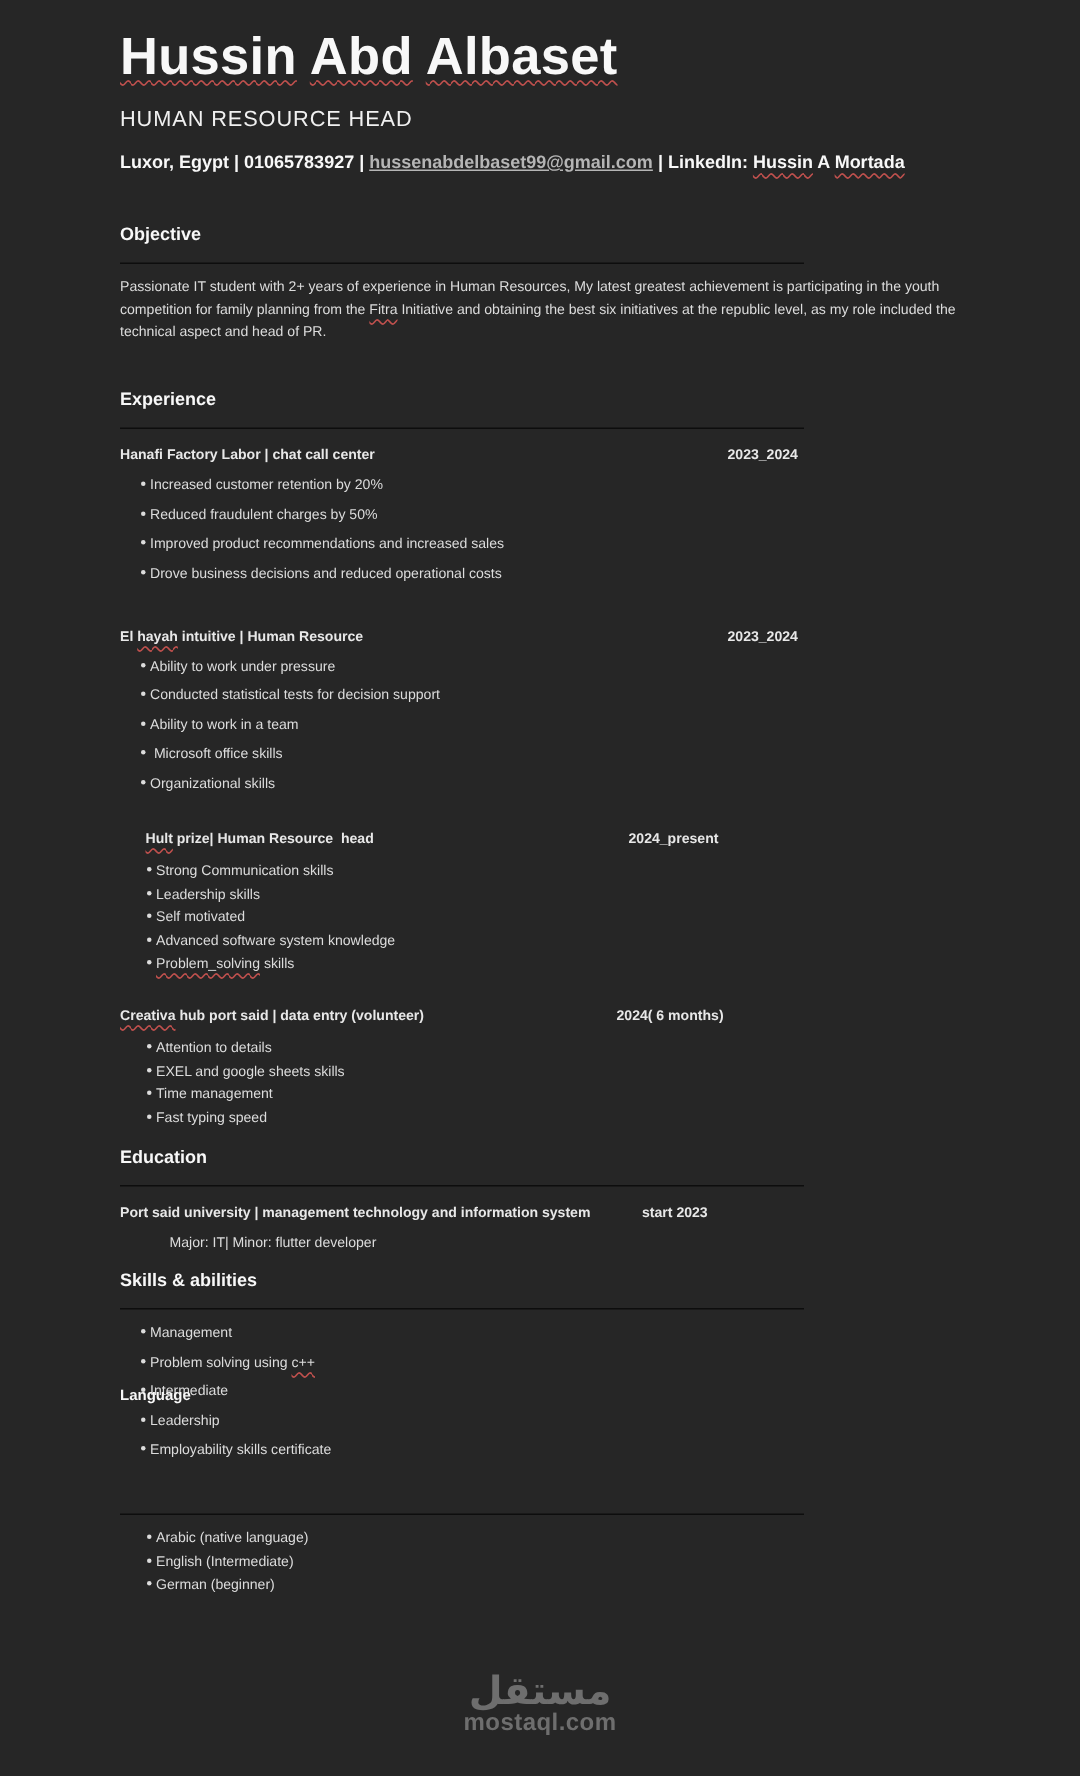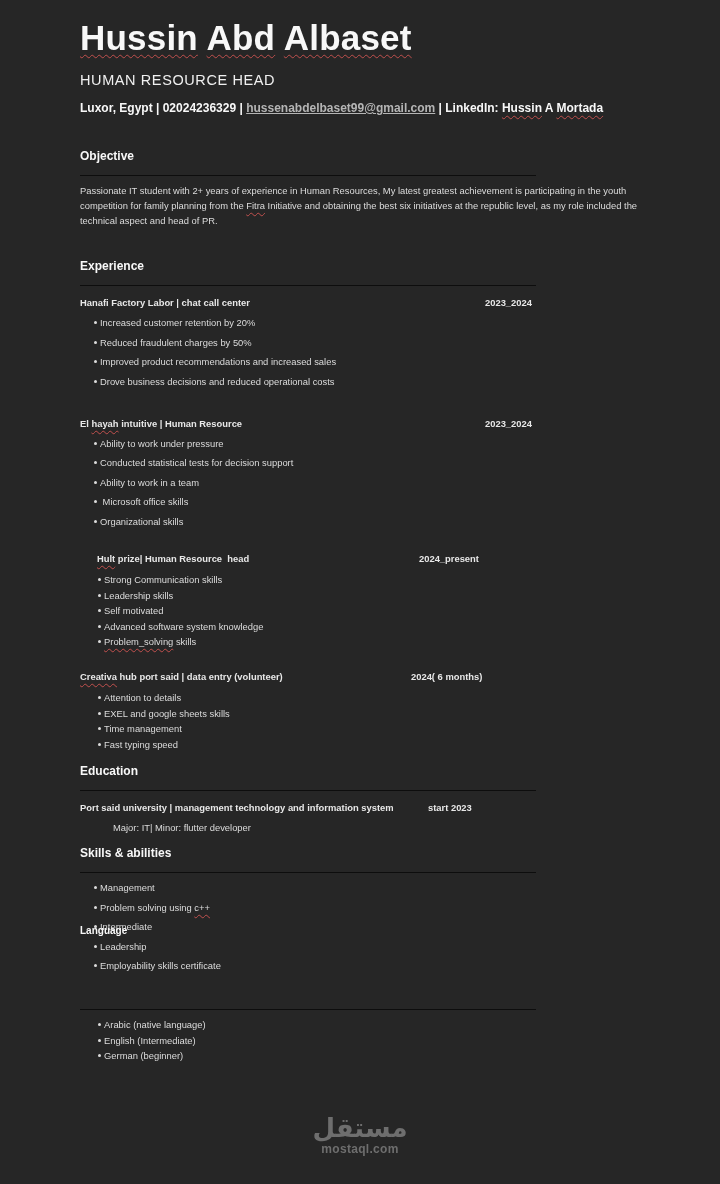--- a/index.html
+++ b/index.html
@@ -112,41 +112,41 @@
       text-align: center;
       color: #6e6e6e;
     }
     .watermark .ar {
       font-size: 26px;
       font-weight: bold;
       line-height: 28px;
       font-family: "DejaVu Sans", sans-serif;
     }
     .watermark .en {
-      font-size: 12px;
+      font-size: 16px;
       font-weight: bold;
       line-height: 14px;
       letter-spacing: 0.3px;
     }
   </style>
 </head>
 <body>
 
 <div class="page">
 
   <div class="abs name">
     <span class="spell">Hussin</span>
     <span class="spell">Abd</span>
     <span class="spell">Albaset</span>
   </div>
 
   <div class="abs role">HUMAN RESOURCE HEAD</div>
 
   <div class="abs contact">
-    <span>Luxor, Egypt | 02024236329 | </span><a>hussenabdelbaset99@gmail.com</a><span> | LinkedIn: </span><span class="spell-sm">Hussin</span><span> A </span><span class="spell-sm">Mortada</span>
+    <span>Luxor, Egypt | 01065783927 | </span><a>hussenabdelbaset99@gmail.com</a><span> | LinkedIn: </span><span class="spell-sm">Hussin</span><span> A </span><span class="spell-sm">Mortada</span>
   </div>
 
   <div class="abs section-title" style="top:149px;">Objective</div>
   <div class="rule" style="top:175px;"></div>
   <div class="abs para"><span>Passionate IT student with 2+ years of experience in Human Resources, My latest greatest achievement is participating in the youth competition for family planning from the </span><span class="spell-sm">Fitra</span><span> Initiative and obtaining the best six initiatives at the republic level, as my role included the technical aspect and head of PR.</span></div>
 
   <div class="abs section-title" style="top:259px;">Experience</div>
   <div class="rule" style="top:285px;"></div>
 
   <div class="abs job-title" style="top:297px;left:0;">Hanafi Factory Labor | chat call center</div>

